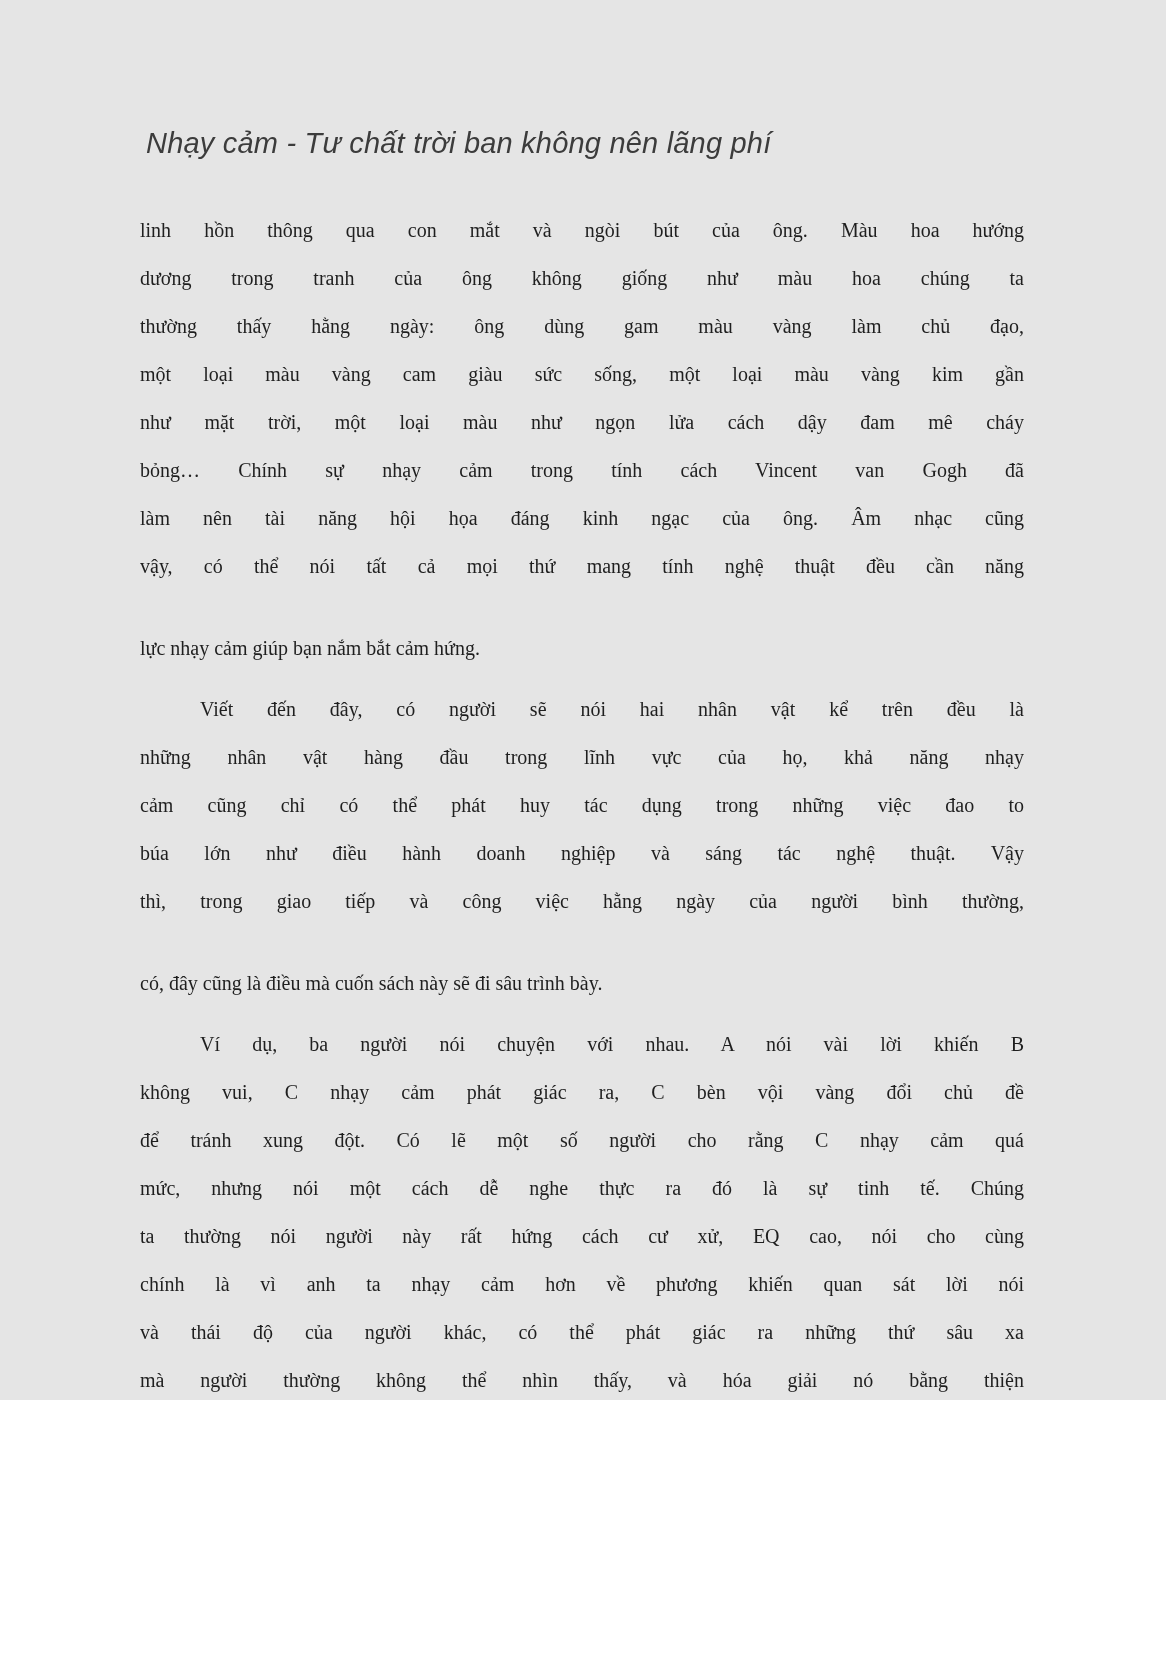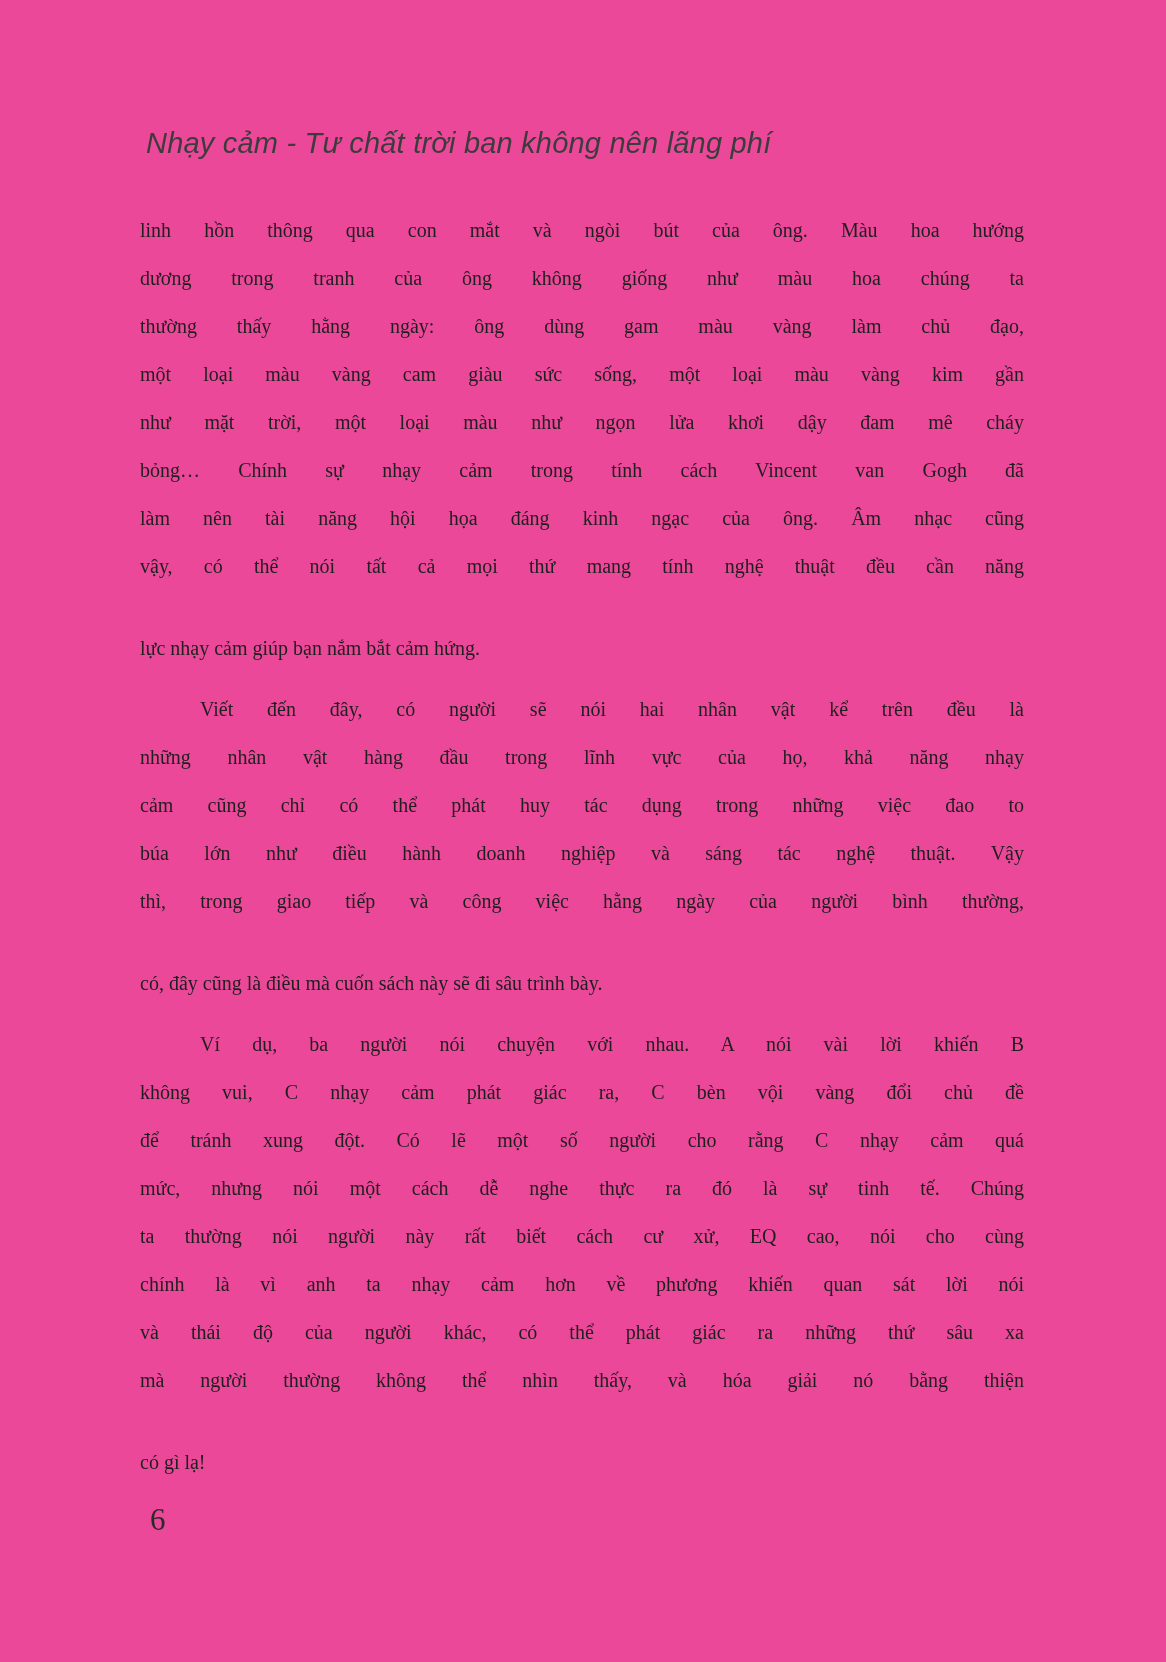--- a/index.html
+++ b/index.html
@@ -3,22 +3,22 @@
 <meta charset="utf-8">
 <style>
   html, body {
     margin: 0;
     padding: 0;
     background: #ffffff;
   }
   .page {
     position: relative;
     width: 1166px;
-    height: 1662px;
-    background: #ec4899;
+    height: 1400px;
+    background: #e5e5e5;
     overflow: hidden;
     font-family: "Liberation Serif", serif;
     color: #1f1f1f;
   }
   .chapter-header {
     position: absolute;
     left: 146px;
     top: 121px;
     font-family: "Liberation Sans", sans-serif;
     font-style: italic;
@@ -63,40 +63,40 @@
 
 <div class="page">
   <div class="chapter-header">Nhạy cảm - Tư chất trời ban không nên lãng phí</div>
 
   <div class="page-body">
       <div class="paragraph">
         <div class="line">linh hồn thông qua con mắt và ngòi bút của ông. Màu hoa hướng</div>
         <div class="line">dương trong tranh của ông không giống như màu hoa chúng ta</div>
         <div class="line">thường thấy hằng ngày: ông dùng gam màu vàng làm chủ đạo,</div>
         <div class="line">một loại màu vàng cam giàu sức sống, một loại màu vàng kim gần</div>
-        <div class="line">như mặt trời, một loại màu như ngọn lửa khơi dậy đam mê cháy</div>
+        <div class="line">như mặt trời, một loại màu như ngọn lửa cách dậy đam mê cháy</div>
         <div class="line">bỏng… Chính sự nhạy cảm trong tính cách Vincent van Gogh đã</div>
         <div class="line">làm nên tài năng hội họa đáng kinh ngạc của ông. Âm nhạc cũng</div>
         <div class="line">vậy, có thể nói tất cả mọi thứ mang tính nghệ thuật đều cần năng</div>
         <div class="line para-end">lực nhạy cảm giúp bạn nắm bắt cảm hứng.</div>
       </div>
       <div class="paragraph spaced">
         <div class="line indent">Viết đến đây, có người sẽ nói hai nhân vật kể trên đều là</div>
         <div class="line">những nhân vật hàng đầu trong lĩnh vực của họ, khả năng nhạy</div>
         <div class="line">cảm cũng chỉ có thể phát huy tác dụng trong những việc đao to</div>
         <div class="line">búa lớn như điều hành doanh nghiệp và sáng tác nghệ thuật. Vậy</div>
         <div class="line">thì, trong giao tiếp và công việc hằng ngày của người bình thường,</div>
         <div class="line para-end">có, đây cũng là điều mà cuốn sách này sẽ đi sâu trình bày.</div>
       </div>
       <div class="paragraph spaced">
         <div class="line indent">Ví dụ, ba người nói chuyện với nhau. A nói vài lời khiến B</div>
         <div class="line">không vui, C nhạy cảm phát giác ra, C bèn vội vàng đổi chủ đề</div>
         <div class="line">để tránh xung đột. Có lẽ một số người cho rằng C nhạy cảm quá</div>
         <div class="line">mức, nhưng nói một cách dễ nghe thực ra đó là sự tinh tế. Chúng</div>
-        <div class="line">ta thường nói người này rất biết cách cư xử, EQ cao, nói cho cùng</div>
+        <div class="line">ta thường nói người này rất hứng cách cư xử, EQ cao, nói cho cùng</div>
         <div class="line">chính là vì anh ta nhạy cảm hơn về phương khiến quan sát lời nói</div>
         <div class="line">và thái độ của người khác, có thể phát giác ra những thứ sâu xa</div>
         <div class="line">mà người thường không thể nhìn thấy, và hóa giải nó bằng thiện</div>
         <div class="line para-end">có gì lạ!</div>
       </div>
     </div>
 
   <div class="page-number">6</div>
 </div>
 

